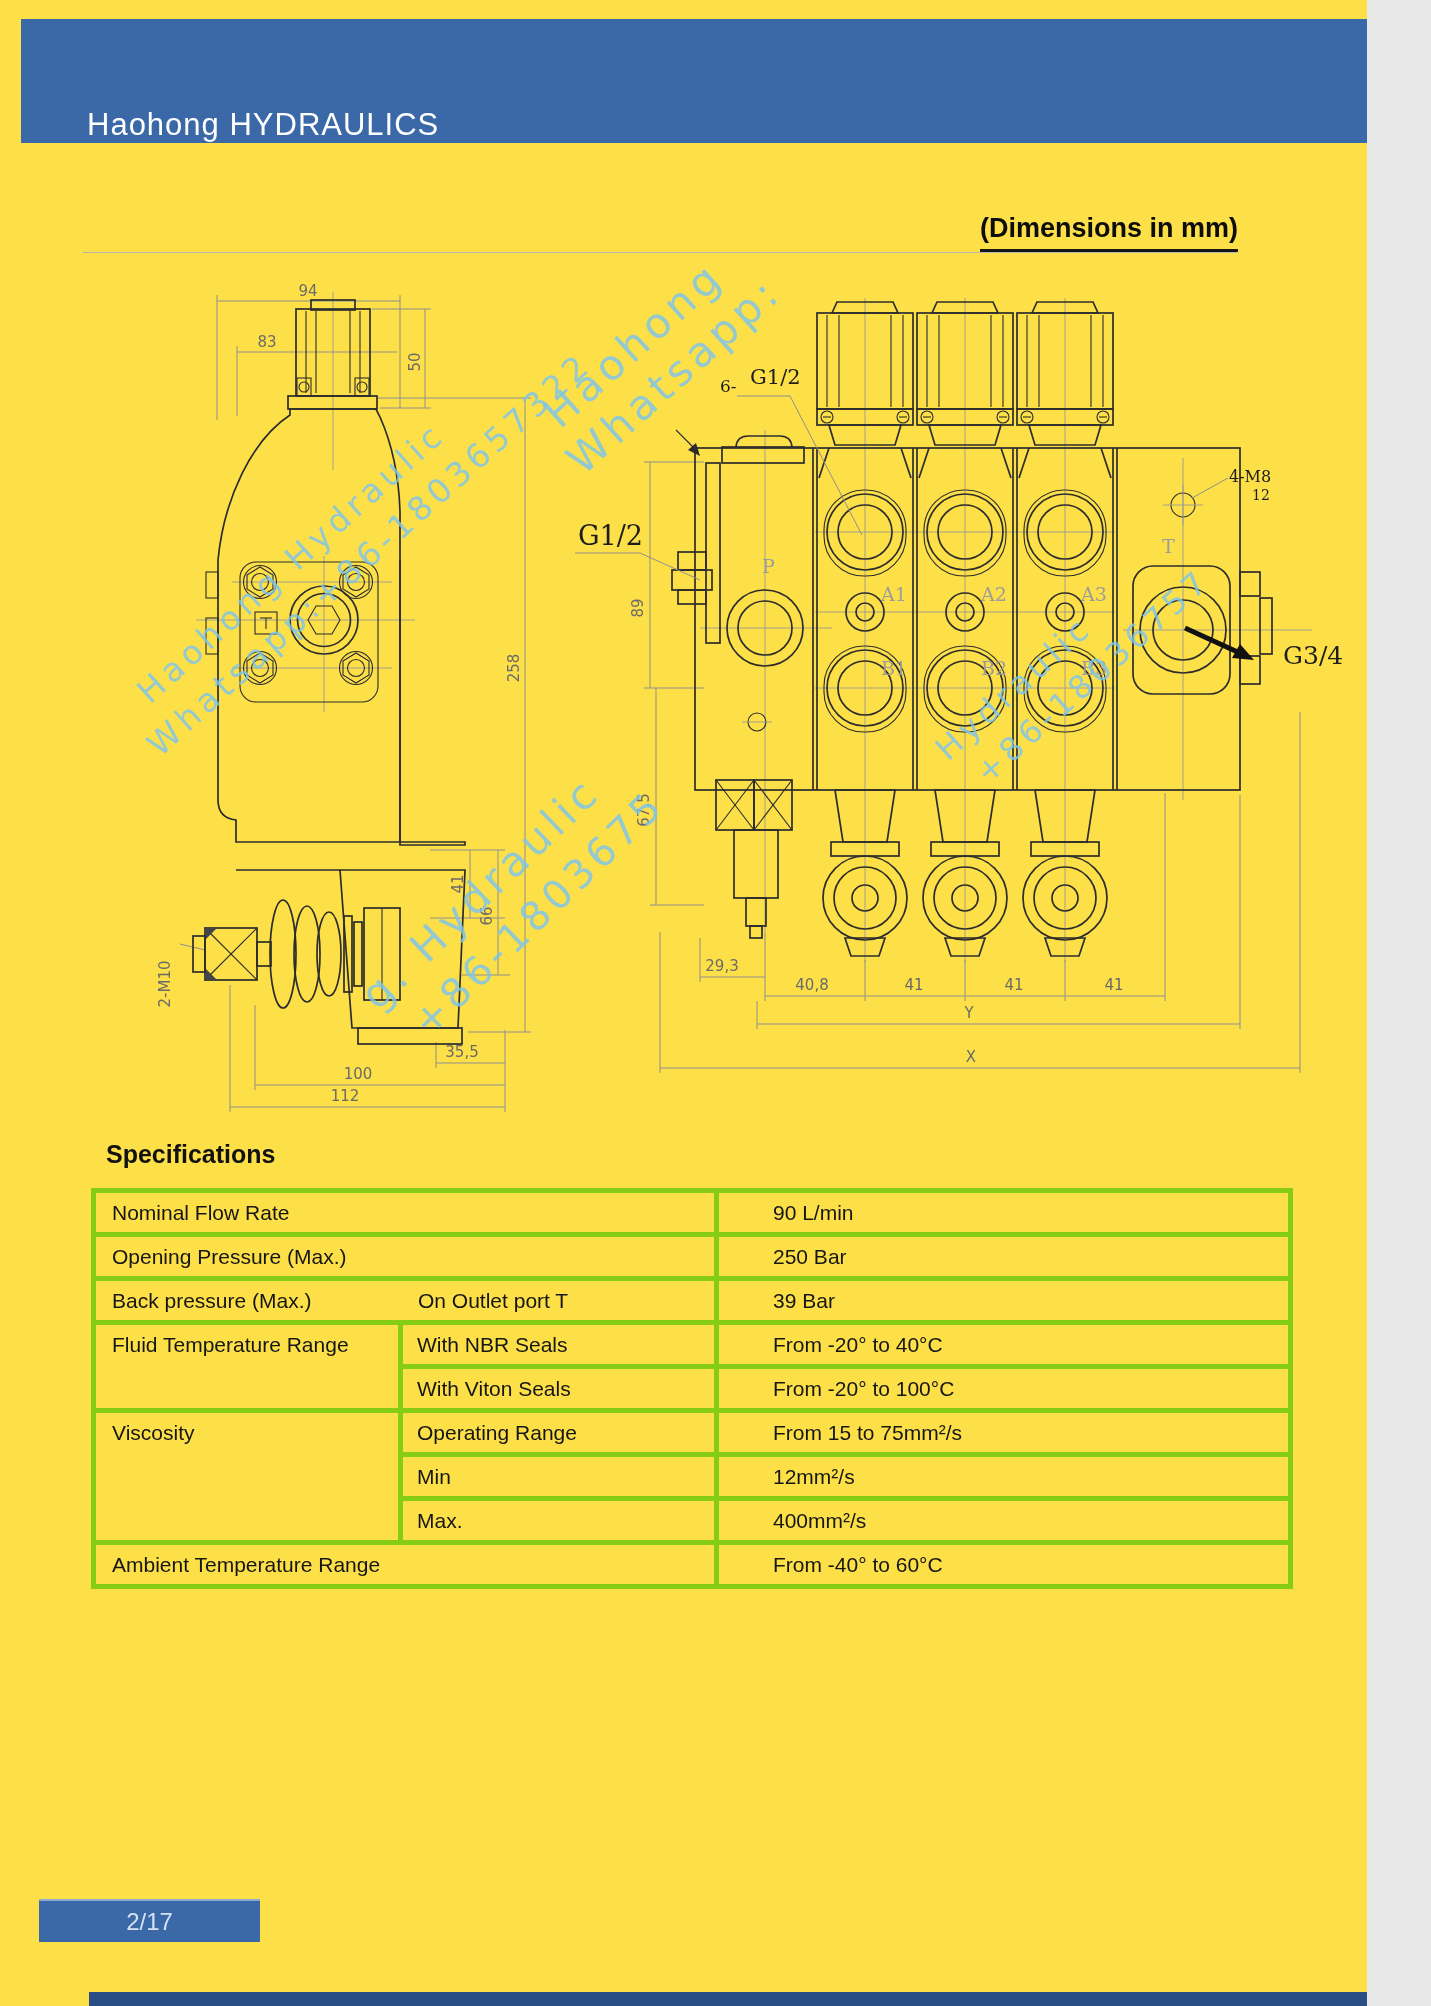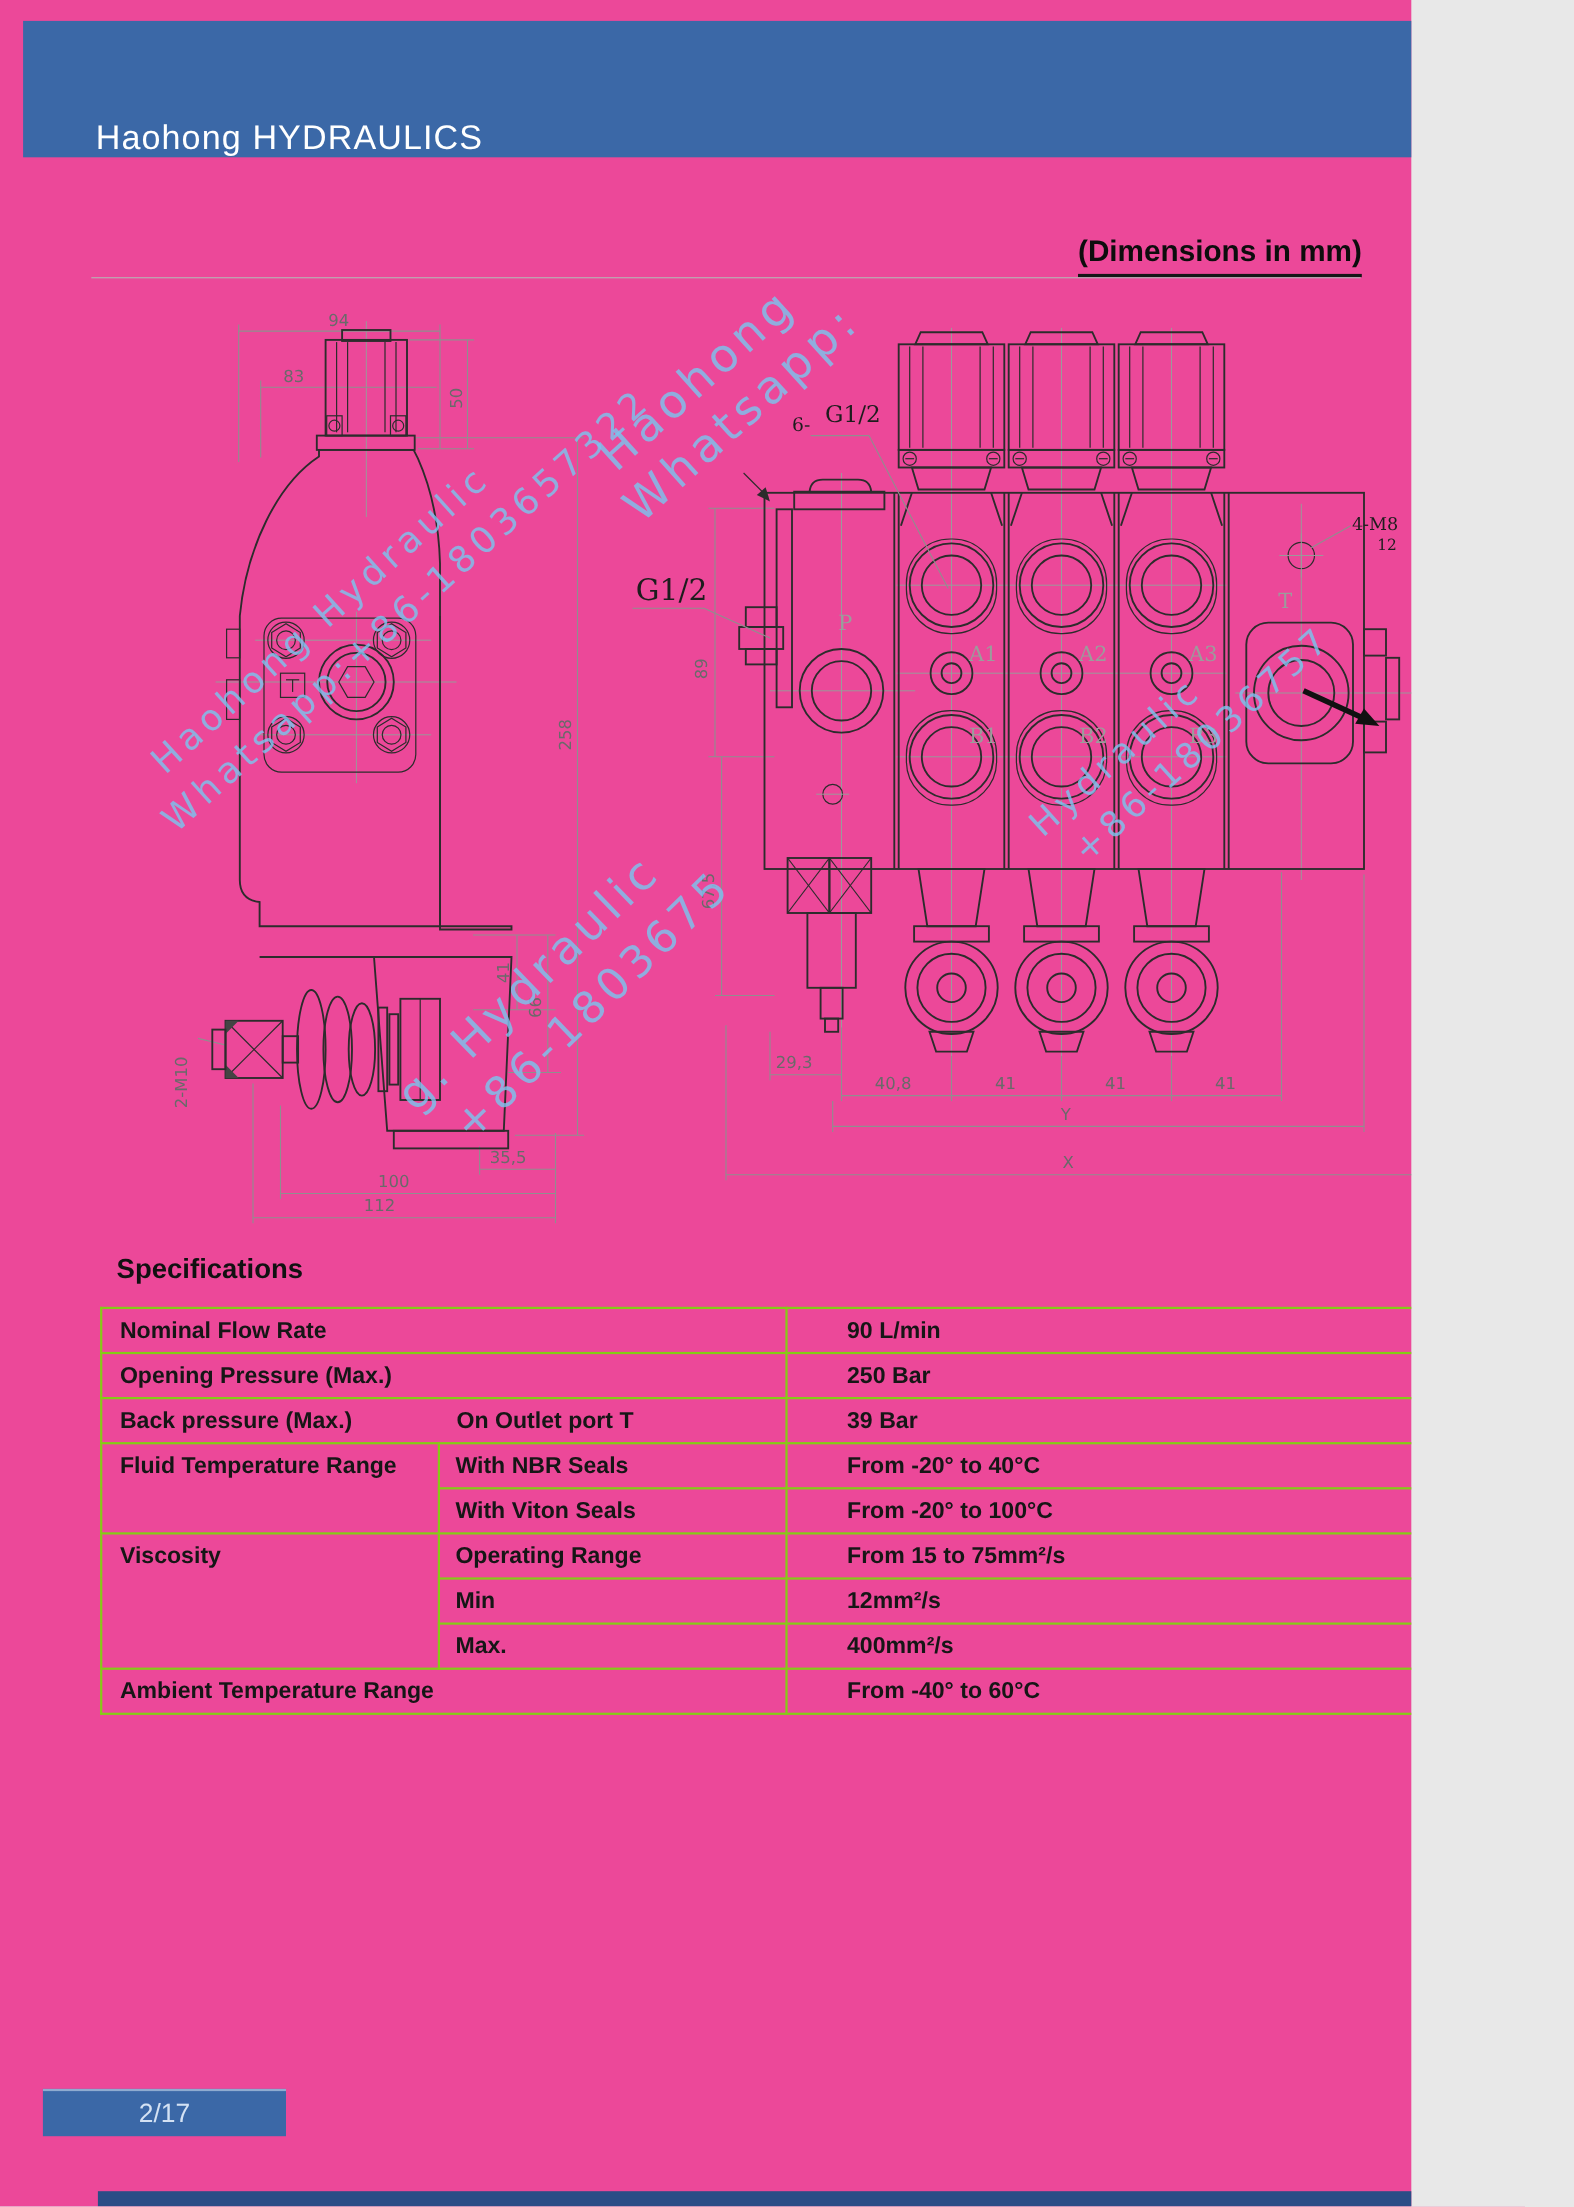--- a/index.html
+++ b/index.html
@@ -1,17 +1,17 @@
 <!DOCTYPE html>
 <html><head>
 <meta charset="utf-8">
 <style>
   html,body{margin:0;padding:0;background:#e8e8e8;}
-  #page{position:relative;width:1263px;height:2006px;background:#ec4899;overflow:hidden;
-        font-family:"Liberation Sans",sans-serif;padding-left:20px;}
+  #page{position:relative;width:1367px;height:2006px;background:#fde047;overflow:hidden;
+        font-family:"Liberation Sans",sans-serif;}
   
   #header-band{position:absolute;left:21px;top:19px;width:1388px;height:124px;background:#3b68a7;}
   #brand{position:absolute;left:66px;top:88px;color:#ffffff;font-size:31px;letter-spacing:1px;
          font-family:"Liberation Sans",sans-serif;}
   
   .title{position:absolute;font-weight:bold;color:#0d0d0d;font-size:28px;
          border-bottom:3px solid #161616;padding-bottom:5px;}
   #title-left{left:83px;top:211px;}
   #title-right{left:980px;top:213px;font-size:27px;}
   #title-rule{position:absolute;left:83px;top:252px;width:1154px;height:0;border-top:1px solid #b5b5b5;}
@@ -22,21 +22,21 @@
   .cl{stroke:#9a9a9a;stroke-width:0.9;fill:none;}
   .dim{stroke:#8f8f8f;stroke-width:1;fill:none;}
   .dimtxt{fill:#6a6a6a;font-size:15px;font-family:"DejaVu Sans",sans-serif;}
   .cad{fill:#1d1d1d;font-family:"DejaVu Serif",serif;}
   .cadgray{fill:#9c9c9c;font-family:"DejaVu Serif",serif;}
   .wm{fill:#7cc4ee;opacity:0.82;font-family:"DejaVu Sans",sans-serif;letter-spacing:5px;}
   
   #spec-heading{position:absolute;left:106px;top:1140px;font-size:25px;font-weight:bold;color:#111;}
   #spec-table{position:absolute;left:91px;top:1188px;width:1197px;border-collapse:collapse;
               table-layout:fixed;font-size:21px;color:#161616;}
-  #spec-table td{border:2px solid #84cc16;height:39px;padding:0 0 0 16px;position:relative;font-weight:bold;}
+  #spec-table td{border:5px solid #84cc16;height:39px;padding:0 0 0 16px;position:relative;}
   #spec-table{border:2px solid #3f3f3f;}
   #spec-table td.val{padding-left:54px;}
   #spec-table td.sub{padding-left:14px;}
   #spec-table span.inline-sub{position:absolute;left:322px;top:0;line-height:39px;}
   
   #page-box{position:absolute;left:19px;top:1899px;width:221px;height:41px;background:#3b68a7;
             border-top:2px solid #8fabd0;color:#d4e2f4;font-size:24px;text-align:center;line-height:41px;margin-left:20px;}
   #bottom-bar{position:absolute;left:89px;top:1992px;width:1342px;height:14px;background:#2b4d86;}
 </style>
 </head>

